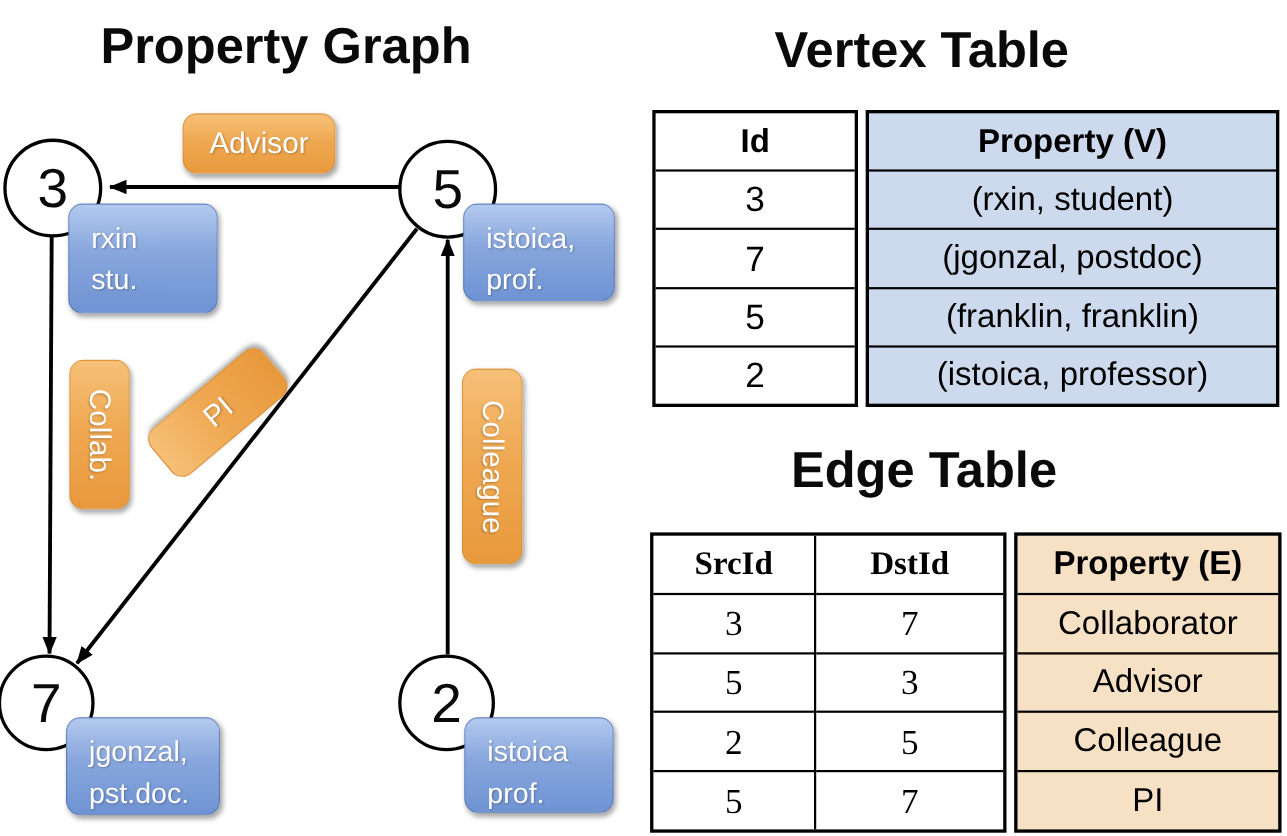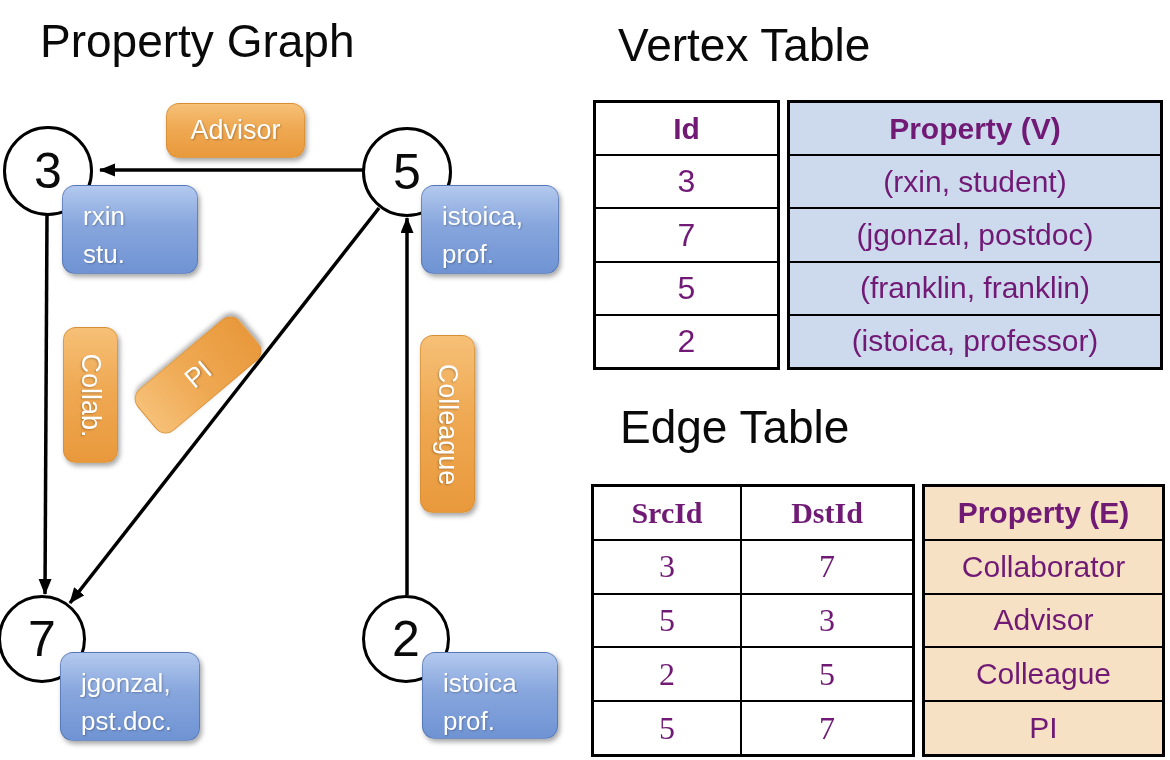--- a/index.html
+++ b/index.html
@@ -1,22 +1,22 @@
 <!DOCTYPE html>
 <html><head>
 <meta charset="utf-8">
 <style>
   html,body{margin:0;padding:0;background:#ffffff;}
   .canvas{
     position:relative;width:1170px;height:760px;background:#ffffff;overflow:hidden;
     font-family:"Liberation Sans",sans-serif;color:#111;
   }
   .big-title{
-    position:absolute;font-size:46px;line-height:1.1;
-    color:#0a0a0a;letter-spacing:0px;white-space:nowrap;
+    position:absolute;font-size:46px;line-height:1.1;text-align:center;
+    color:#0a0a0a;letter-spacing:0px;white-space:nowrap;font-weight:bold;
   }
   
   .edges-svg{position:absolute;left:0;top:0;z-index:1;}
   .vnode{
     position:absolute;z-index:2;background:#fff;border:3.5px solid #000;border-radius:50%;
     display:flex;align-items:center;justify-content:center;box-sizing:border-box;
     font-size:50px;color:#0a0a0a;
   }
   .pbox{
     position:absolute;z-index:3;border-radius:13px;color:#fff;box-sizing:border-box;
@@ -37,21 +37,21 @@
   
   .tblock{
     position:absolute;box-sizing:border-box;border:3px solid #000;
     display:flex;flex-direction:row;
   }
   .tcol{display:flex;flex-direction:column;box-sizing:border-box;}
   .tcol.grow{flex:1;}
   .tcol.divided{border-left:2px solid #000;}
   .tcell{
     flex:1;display:flex;align-items:center;justify-content:center;
-    box-sizing:border-box;font-size:30px;color:#701a75;white-space:nowrap;
+    box-sizing:border-box;font-size:30px;color:#000000;white-space:nowrap;
   }
   .tcell + .tcell{border-top:2px solid #000;}
   .tcell.hdr{font-weight:bold;}
   .tcell.num{font-size:32px;}
 </style>
 </head>
 <body>
 
 <div class="canvas">
 
@@ -75,21 +75,21 @@
   <div class="vnode" style="left:362px;top:127px;width:90px;height:90px;">
     <span>5</span>
   </div>
   <div class="vnode" style="left:-2px;top:595px;width:88px;height:88px;">
     <span>7</span>
   </div>
   <div class="vnode" style="left:362px;top:595px;width:88px;height:88px;">
     <span>2</span>
   </div>
 
-  <div class="pbox bluebox" style="left:62px;top:185px;width:136px;height:89px;">
+  <div class="pbox bluebox" style="left:62px;top:185px;width:136px;height:100px;">
     <div>rxin</div>
     <div>stu.</div>
   </div>
   <div class="pbox bluebox" style="left:421px;top:185px;width:138px;height:89px;">
     <div>istoica,</div>
     <div>prof.</div>
   </div>
   <div class="pbox bluebox" style="left:60px;top:652px;width:140px;height:89px;">
     <div>jgonzal,</div>
     <div>pst.doc.</div>

